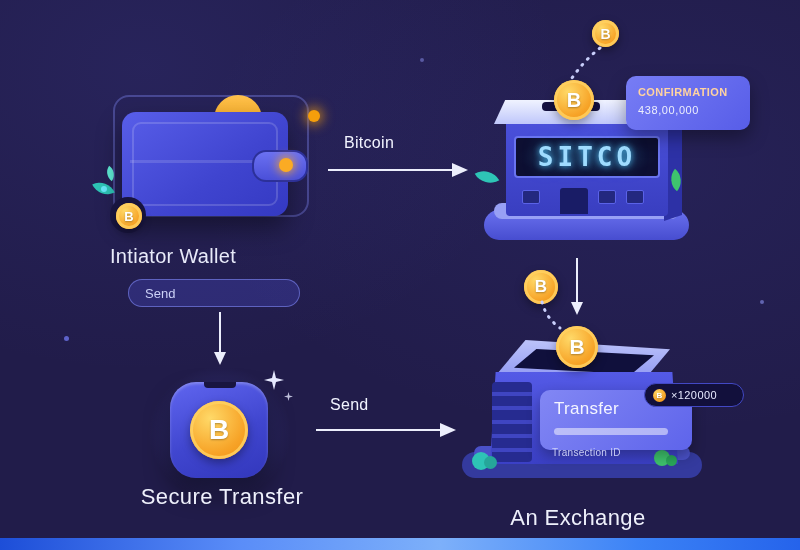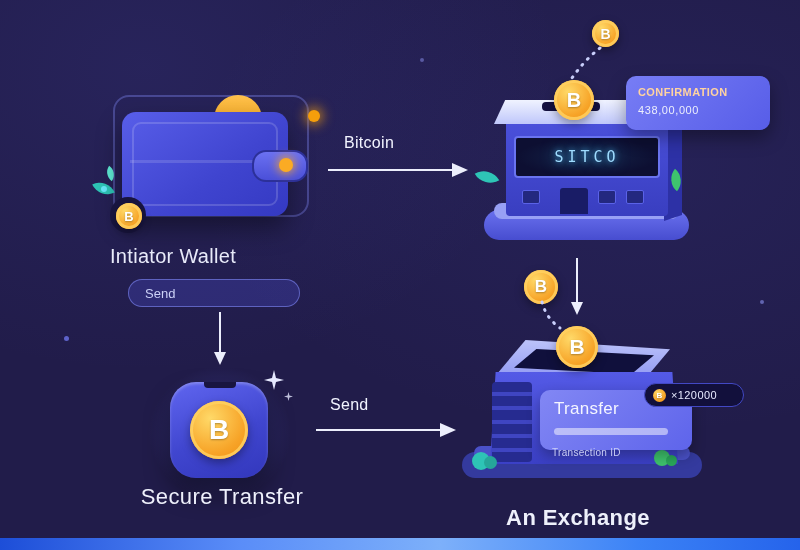--- a/index.html
+++ b/index.html
@@ -64,30 +64,30 @@
   
   .b-platform{left:484px;top:210px;width:205px;height:30px;border-radius:15px;background:linear-gradient(#6a71ee,#474dd0);}
   .b-platform-top{left:494px;top:203px;width:185px;height:16px;border-radius:8px;background:#98a0f5;}
   .b-right{left:664px;top:126px;width:18px;height:92px;background:#2d31a6;transform:skewY(-18deg);}
   .b-body{left:506px;top:118px;width:162px;height:98px;border-radius:4px;background:linear-gradient(180deg,#4b51dc,#393ec0);}
   .b-slab{left:494px;top:100px;width:186px;height:24px;background:linear-gradient(#f0f3ff,#bfc7fb);clip-path:polygon(6% 0,94% 0,100% 100%,0 100%);}
   .b-slot{left:542px;top:102px;width:58px;height:9px;border-radius:4px;background:#141040;}
   .b-screen{left:514px;top:136px;width:146px;height:42px;background:#0d0f32;border:2px solid #6a74f0;border-radius:4px;
     display:flex;align-items:center;justify-content:center;box-sizing:border-box;
     background-image:radial-gradient(rgba(79,195,247,.12),transparent 70%);}
-  .digital{font-family:"DejaVu Sans Mono", monospace;font-size:15px;font-weight:normal;color:#9fdcff;letter-spacing:4px;
+  .digital{font-family:"DejaVu Sans Mono", monospace;font-size:26px;font-weight:bold;color:#9fdcff;letter-spacing:4px;
     text-shadow:0 0 6px #4fc3f7, 0 0 16px rgba(79,195,247,.6);text-align:center;}
   .b-door{left:560px;top:188px;width:28px;height:26px;background:#191c66;border-radius:3px 3px 0 0;}
   .b-win{width:16px;height:12px;background:#232880;border:1px solid #5a62e8;border-radius:2px;}
   .w1{left:522px;top:190px;} .w2{left:598px;top:190px;} .w3{left:626px;top:190px;}
   .leaf-b-left{left:478px;top:168px;width:18px;height:18px;background:#2ec4b6;transform:rotate(-30deg);}
   .leaf-b-right{left:668px;top:172px;width:16px;height:16px;background:#3ec46d;transform:rotate(40deg);}
   .coin-top{left:592px;top:20px;width:27px;height:27px;font-size:14px;}
   .coin-building{left:554px;top:80px;width:40px;height:40px;font-size:20px;z-index:3;}
-  .confirm-badge{left:626px;top:76px;width:144px;height:54px;border-radius:10px;box-sizing:border-box;
+  .confirm-badge{left:626px;top:76px;width:124px;height:54px;border-radius:10px;box-sizing:border-box;
     background:linear-gradient(135deg,#777df5,#575de8);box-shadow:0 8px 18px rgba(0,0,0,.35);
     padding:10px 12px;z-index:5;}
   .confirm-title{font-size:11px;font-weight:bold;color:#ffd3a0;letter-spacing:.4px;}
   .confirm-value{font-size:11px;color:#eceefc;margin-top:6px;letter-spacing:.6px;}
 
   
   .st-glow{left:148px;top:366px;width:144px;height:134px;background:radial-gradient(rgba(99,102,241,.38),transparent 70%);}
   .st-tile{left:170px;top:382px;width:98px;height:96px;border-radius:26px;
     background:linear-gradient(160deg,#6066f0,#4046cf 55%,#3237bc);
     box-shadow:0 14px 26px rgba(0,0,0,.45), inset 0 2px 3px rgba(255,255,255,.25);}
@@ -121,21 +121,21 @@
   .coin-exchange{left:556px;top:326px;width:42px;height:42px;font-size:21px;z-index:3;}
   .coin-mid{left:524px;top:270px;width:34px;height:34px;font-size:17px;}
   .bush{border-radius:50%;}
   .bush-l1{left:472px;top:452px;width:18px;height:18px;background:#2ec4b6;}
   .bush-l2{left:484px;top:456px;width:13px;height:13px;background:#26a69a;}
   .bush-r1{left:654px;top:450px;width:16px;height:16px;background:#3ec46d;}
   .bush-r2{left:666px;top:455px;width:11px;height:11px;background:#2aa85a;}
 
   .section-title{width:220px;text-align:center;font-size:22px;color:#eef0fb;letter-spacing:.4px;}
   .title-secure{left:112px;top:484px;}
-  .title-exchange{left:468px;top:505px;font-weight:bold;}
+  .title-exchange{left:468px;top:505px;}
 
   .bottom-bar{left:0;bottom:0;width:800px;height:12px;
     background:linear-gradient(90deg,#1d4ed8,#5a8df8 30%,#7db0fa 55%,#3b82f6 80%,#2563eb);}
 </style>
 </head>
 <body>
 
 <div class="canvas">
 
   <div class="abs dot dot-a"></div>

